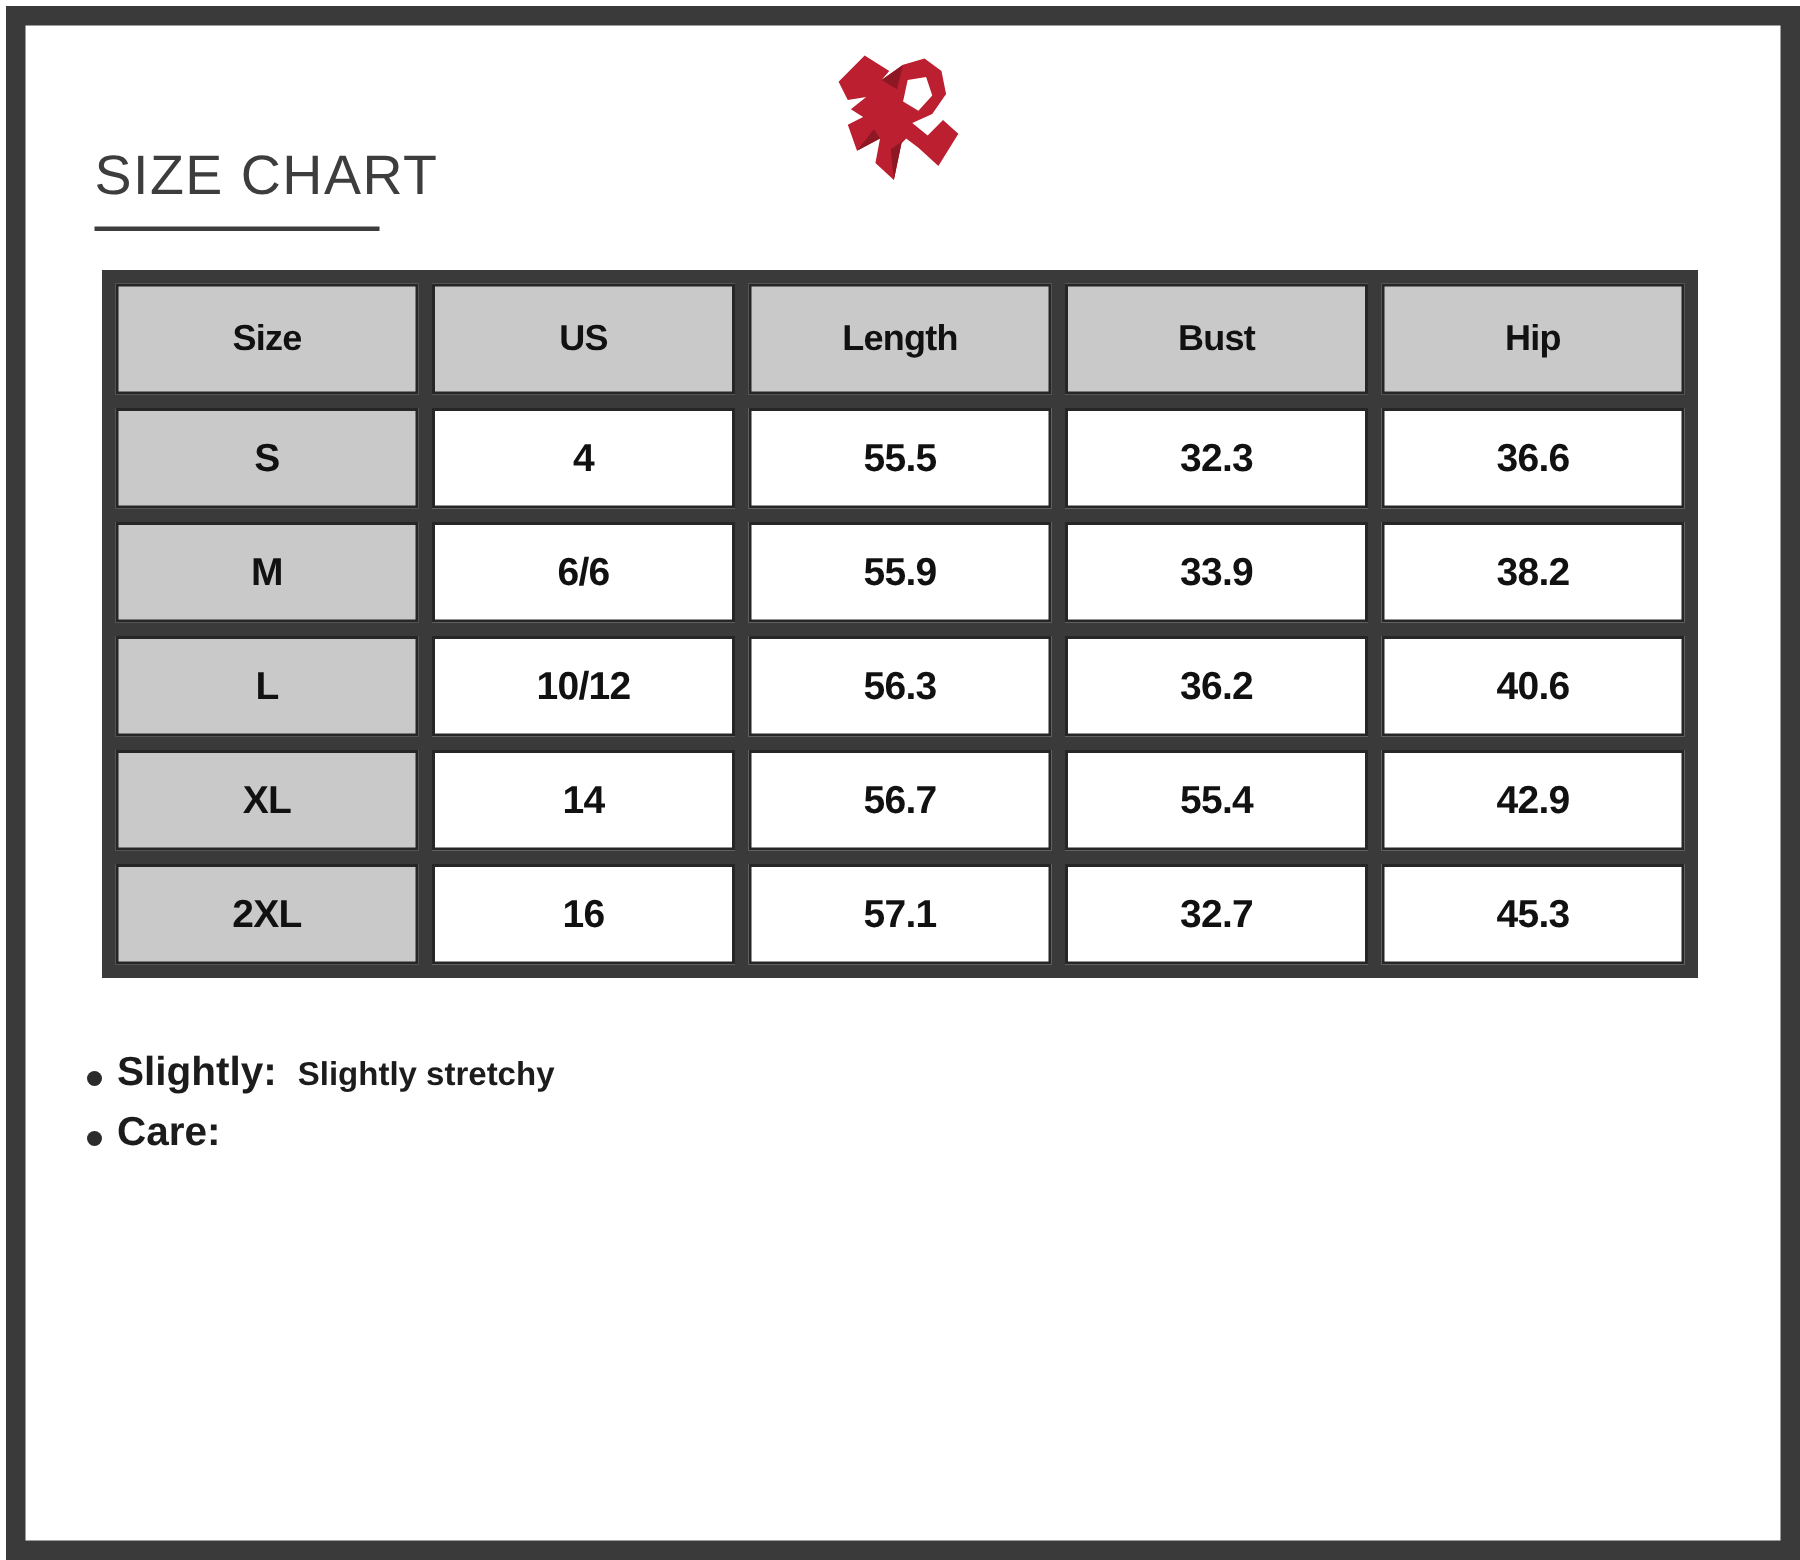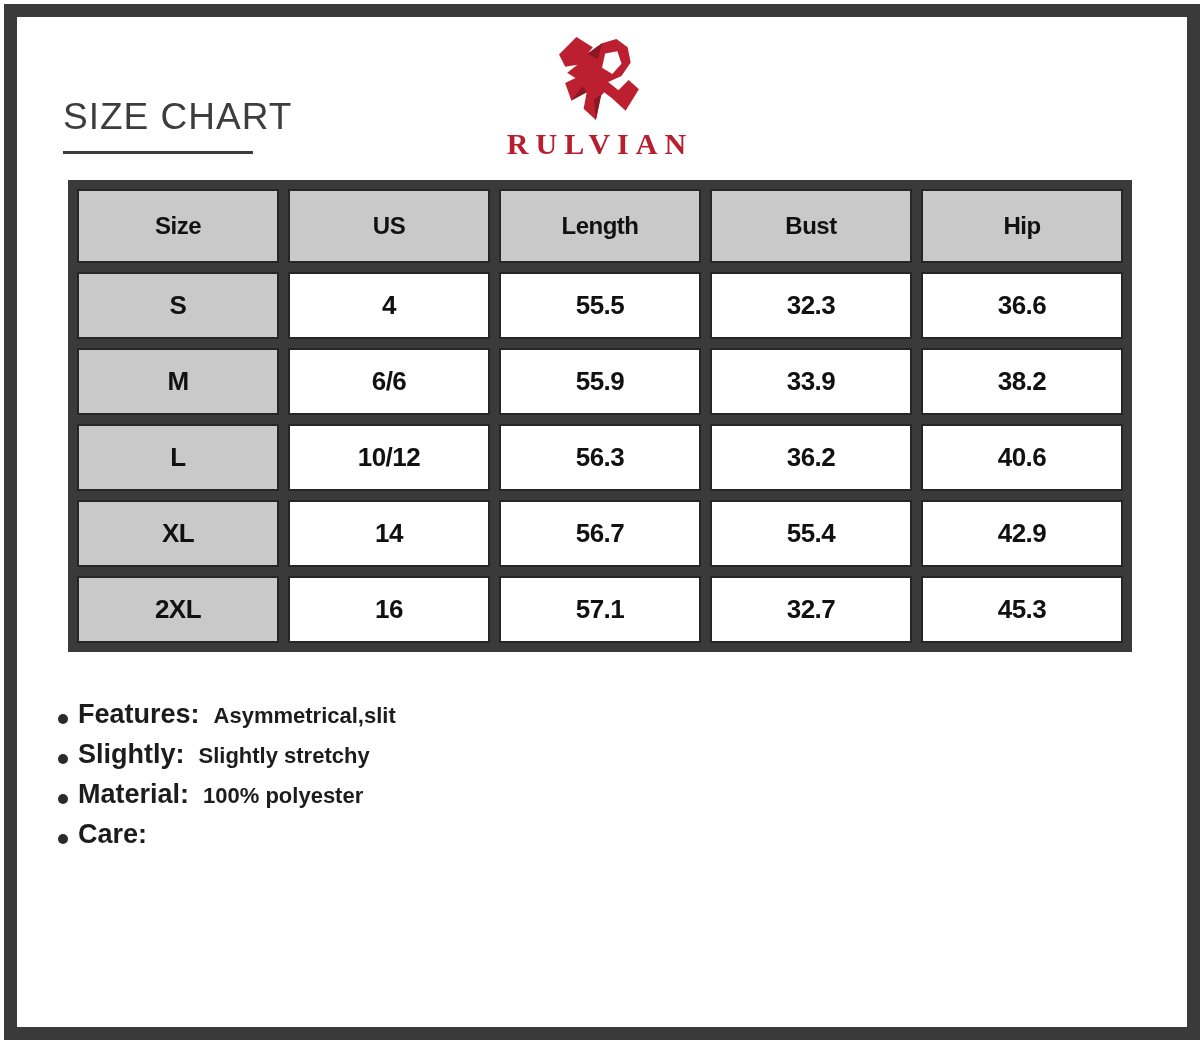--- a/index.html
+++ b/index.html
@@ -54,21 +54,20 @@
   <div class="title-underline"></div>
 
   <div class="brand">
     <svg viewBox="0 0 84 84" width="86" height="90" aria-hidden="true">
       <path fill="#bb1f30" fill-rule="evenodd" d="M19,1 L35,11 L30,17 L44,7 L58,3 L69,11 L72,26 L63,39 L50,45 L60,53 L70,43 L80,52 L67,73 L54,61 L46,55 L43,58 L38,82 L26,71 L29,55 L14,63 L8,46 L18,41 L10,36 L20,28 L8,30 L2,18 Z
            M47,17 L59,15 L63,27 L54,37 L44,31 Z"></path>
       <path fill="#8d1824" d="M30,17 L44,7 L40,23 Z"></path>
       <path fill="#8d1824" d="M46,55 L43,58 L38,82 L36,62 Z"></path>
       <path fill="#8d1824" d="M29,55 L14,63 L25,49 Z"></path>
     </svg>
-    <div class="brand-name">RULVIAN</div>
   </div>
 
   <table class="size-table">
     <thead>
       <tr>
         <th>Size</th>
         <th>US</th>
         <th>Length</th>
         <th>Bust</th>
         <th>Hip</th>
@@ -109,32 +108,22 @@
         <td>57.1</td>
         <td>32.7</td>
         <td>45.3</td>
       </tr>
     </tbody>
   </table>
 
   <ul class="details">
     <li>
       <span class="bullet"></span>
-      <span class="detail-label">Features:</span>
-      <span class="detail-value">Asymmetrical,slit</span>
-    </li>
-    <li>
-      <span class="bullet"></span>
       <span class="detail-label">Slightly:</span>
       <span class="detail-value">Slightly stretchy</span>
-    </li>
-    <li>
-      <span class="bullet"></span>
-      <span class="detail-label">Material:</span>
-      <span class="detail-value">100% polyester</span>
     </li>
     <li>
       <span class="bullet"></span>
       <span class="detail-label">Care:</span>
     </li>
   </ul>
 
 </div>
 
 </body></html>

